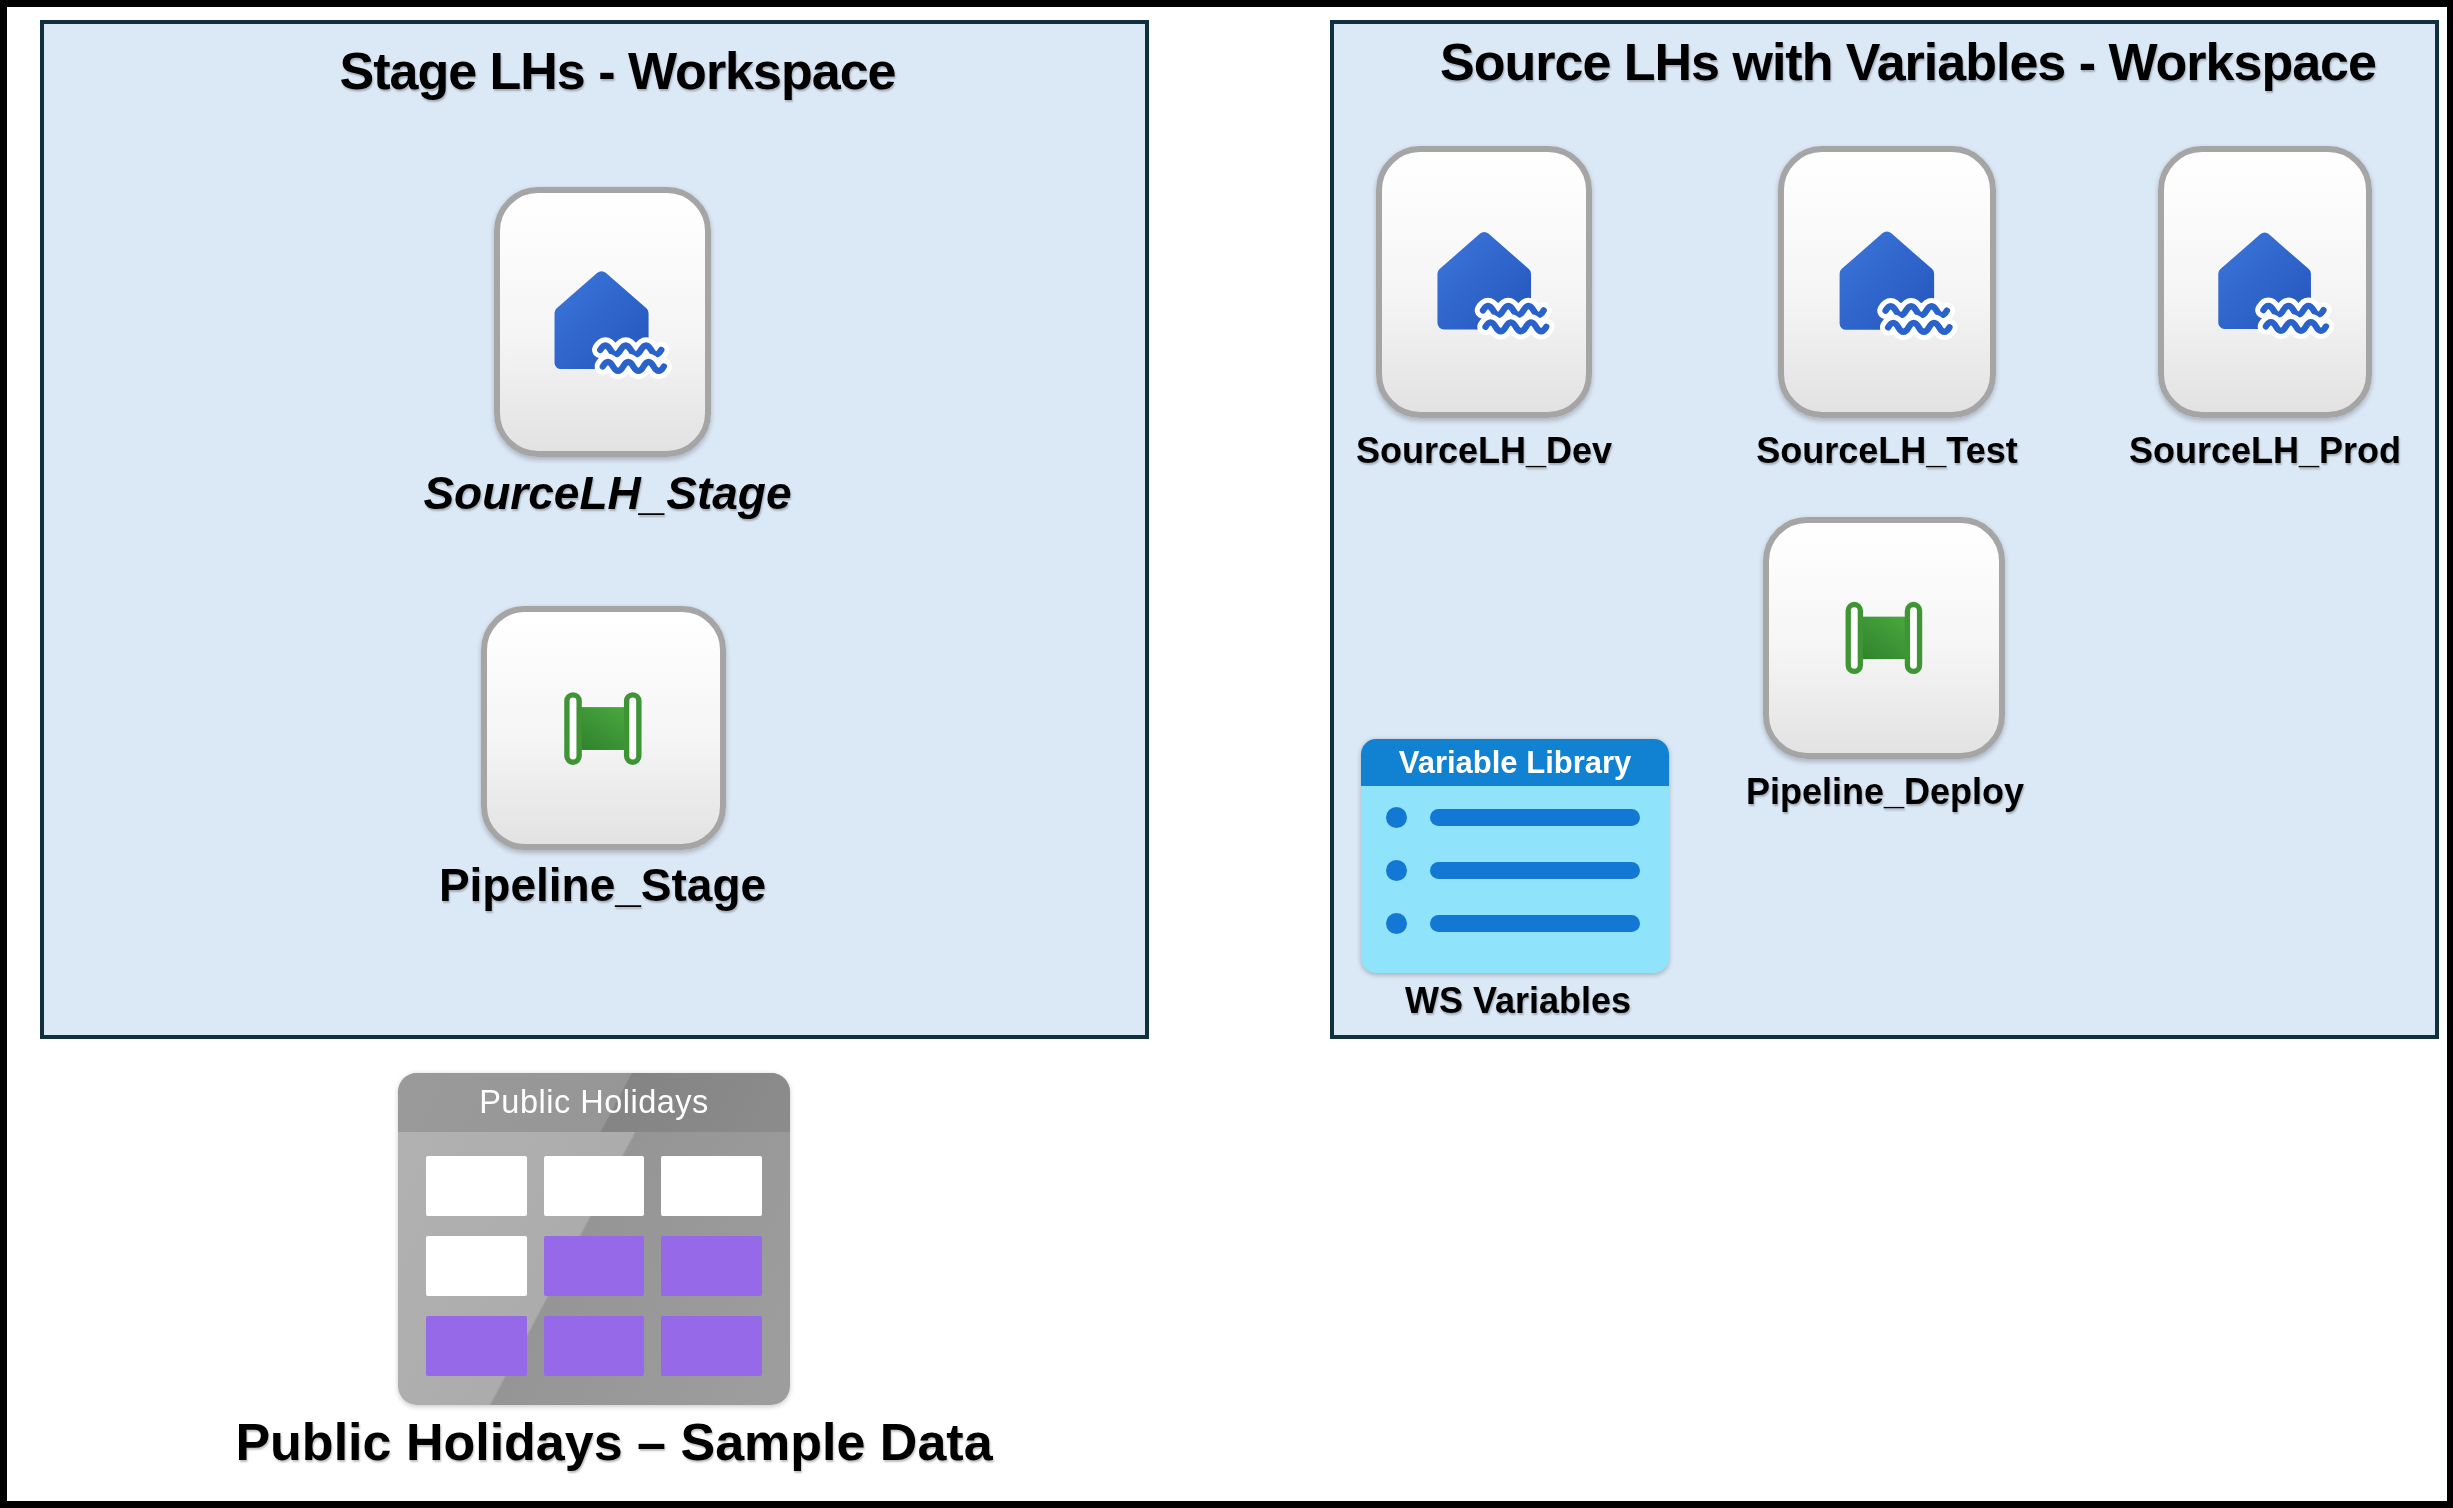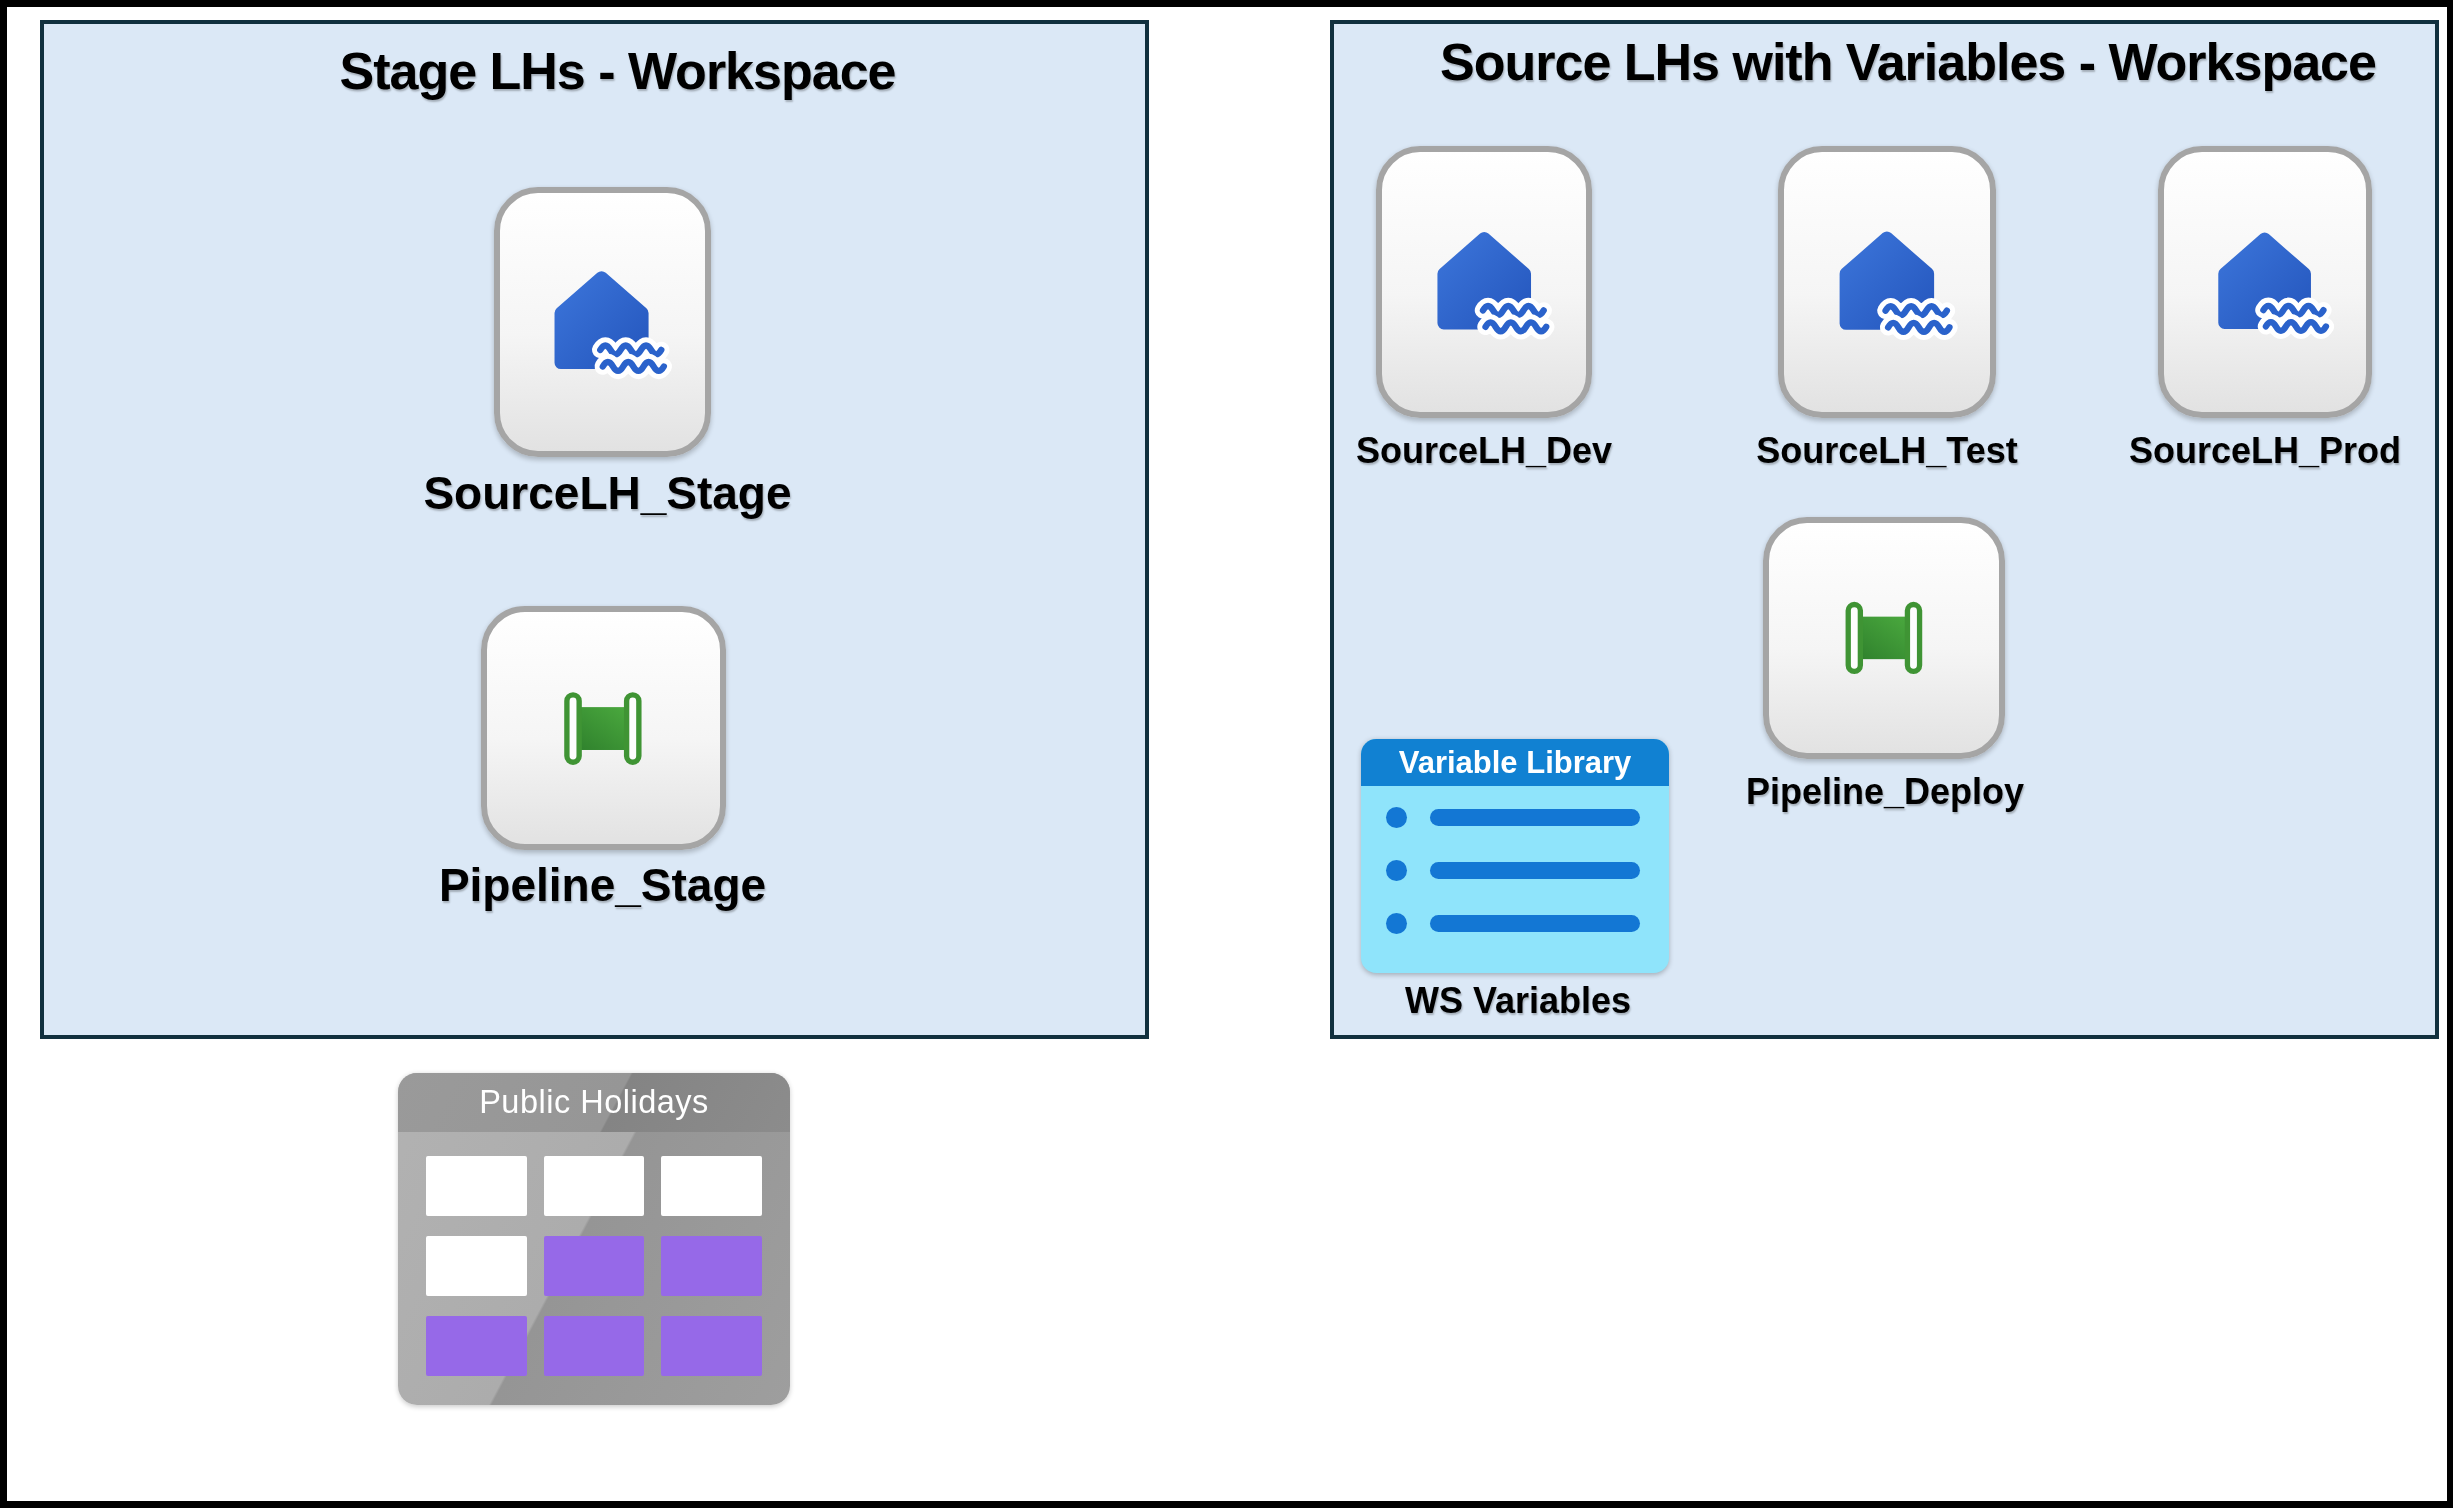--- a/index.html
+++ b/index.html
@@ -104,21 +104,21 @@
 
     <div class="fluent-card" style="left:450px;top:163px;width:217px;height:270px;">
       <svg class="lh-svg" viewBox="0 0 100 100">
         <polygon points="50,15 82,43 82,82 18,82 18,43" fill="url(#lhGrad)" stroke="url(#lhGrad)" stroke-width="10" stroke-linejoin="round"></polygon>
         <path d="M49 72 q4 -7 8 0 t8 0 t8 0 t8 0 t8 0 t8 0" fill="none" stroke="#ffffff" stroke-width="13" stroke-linecap="round"></path>
         <path d="M49 72 q4 -7 8 0 t8 0 t8 0 t8 0 t8 0 t8 0" fill="none" stroke="#2a62cb" stroke-width="5" stroke-linecap="round"></path>
         <path d="M51 85 q4 -7 8 0 t8 0 t8 0 t8 0 t8 0 t8 0" fill="none" stroke="#ffffff" stroke-width="13" stroke-linecap="round"></path>
         <path d="M51 85 q4 -7 8 0 t8 0 t8 0 t8 0 t8 0 t8 0" fill="none" stroke="#2a62cb" stroke-width="5" stroke-linecap="round"></path>
       </svg>
     </div>
-    <div class="item-label label-lg" style="left:564px;top:442px;">SourceLH_Stage</div>
+    <div class="item-label label-lg" style="left:564px;top:442px;font-style:italic;">SourceLH_Stage</div>
 
     <div class="fluent-card" style="left:437px;top:582px;width:245px;height:244px;">
       <svg class="pipe-svg" viewBox="0 0 100 100">
         <rect x="30" y="36" width="40" height="28" fill="url(#pipeGrad)"></rect>
         <rect x="26.5" y="28" width="8" height="44" rx="4" fill="#fdfdfd" stroke="#3f9434" stroke-width="3.5"></rect>
         <rect x="65.5" y="28" width="8" height="44" rx="4" fill="#fdfdfd" stroke="#3f9434" stroke-width="3.5"></rect>
       </svg>
     </div>
     <div class="item-label label-lg" style="left:559px;top:834px;">Pipeline_Stage</div>
   </section>
@@ -195,15 +195,16 @@
       <div class="cell white"></div>
       <div class="cell white"></div>
       <div class="cell white"></div>
       <div class="cell purple"></div>
       <div class="cell purple"></div>
       <div class="cell purple"></div>
       <div class="cell purple"></div>
       <div class="cell purple"></div>
     </div>
   </div>
+  <div class="floating-label" style="left:607px;top:1405px;">Public Holidays – Sample Data</div>
 
 </div>
 
 
 </body></html>

